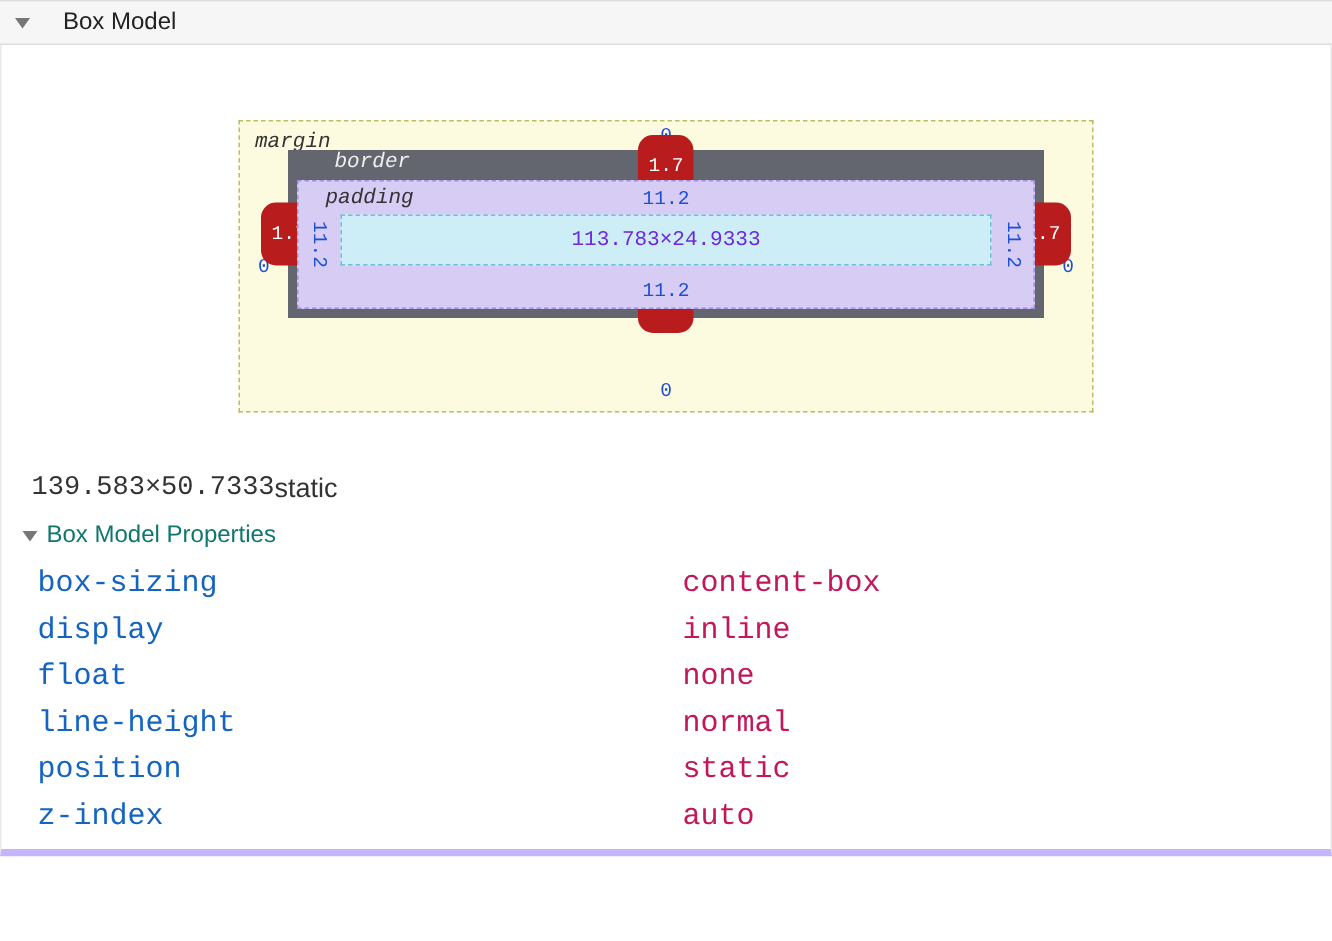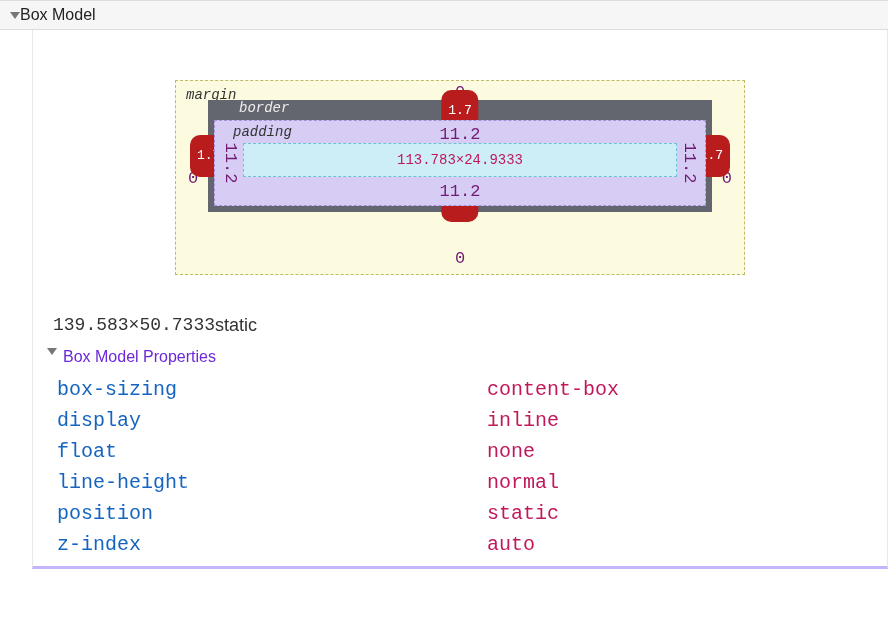--- a/index.html
+++ b/index.html
@@ -9,21 +9,21 @@
       font-size: 14px;
       background: #fff;
       width: 888px;
     }
     .mono { font-family: Consolas, "Courier New", monospace; }
 
     
     .section-header {
       display: flex;
       align-items: center;
-      gap: 0;
+      gap: 22px;
       background: #f6f6f6;
       border-top: 1px solid #ddd;
       border-bottom: 1px solid #ddd;
       padding: 5px 10px;
     }
     .twisty {
       display: inline-block;
       width: 0; height: 0;
       border-left: 5px solid transparent;
       border-right: 5px solid transparent;
@@ -87,28 +87,28 @@
       color: #333;
       font-size: 14px;
       text-align: right;
     }
 
     .content-box {
       background: #cdeef7;
       border: 1px dashed #6fbfd6;
       padding: 8px 16px;
       text-align: center;
-      color: #be185d;
+      color: #6d28d9;
       font-size: 14px;
     }
 
     .val {
       position: absolute;
-      color: #701a75;
-      font-size: 17px;
+      color: #1d4ed8;
+      font-size: 13px;
     }
     .val-vert {
       writing-mode: vertical-rl;
       text-orientation: mixed;
     }
     .pill {
       position: absolute;
       background: #b91c1c;
       color: #fff;
       border-radius: 10px;
@@ -122,42 +122,42 @@
       display: flex;
       justify-content: flex-start;
       padding: 10px 20px 8px 20px;
       color: #333;
       font-size: 18px;
     }
 
     
     .props-header {
       display: flex;
+      align-items: center;
       gap: 6px;
       padding: 4px 10px 8px 14px;
       font-size: 16px;
-      color: #6d28d9;
+      color: #0f766e;
     }
     .prop-row {
       display: flex;
       padding: 4px 0 4px 24px;
       font-size: 20px;
     }
     .prop-name {
       color: #1565c0;
       width: 430px;
     }
     .prop-value {
       color: #c2185b;
     }
     .panel {
       border-left: 1px solid #e8e8e8;
       border-right: 1px solid #e8e8e8;
-      border-bottom: 3px solid #c4b5fd;
-      margin-left: 32px;
+      border-bottom: 5px solid #c4b5fd;
     }
   </style>
 </head>
 <body>
 
 <div class="section-header">
   <span class="twisty"></span>
   <span class="section-title">Box Model</span>
 </div>
 

